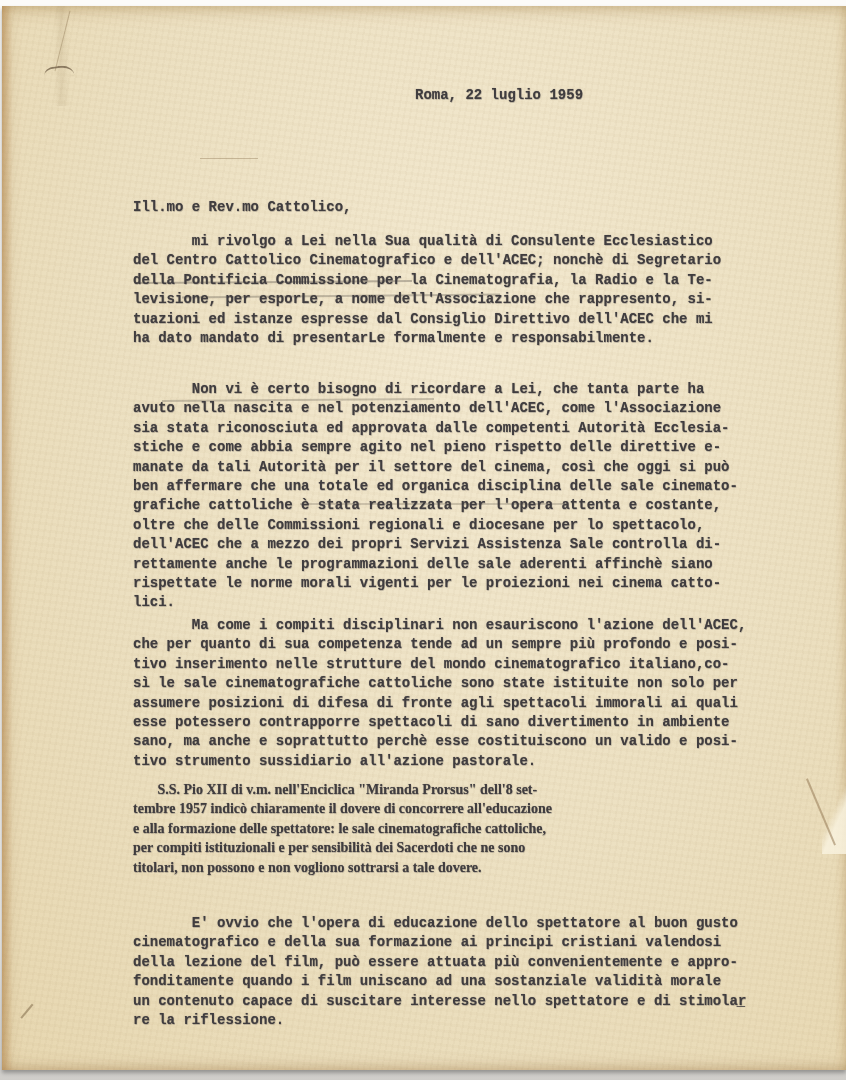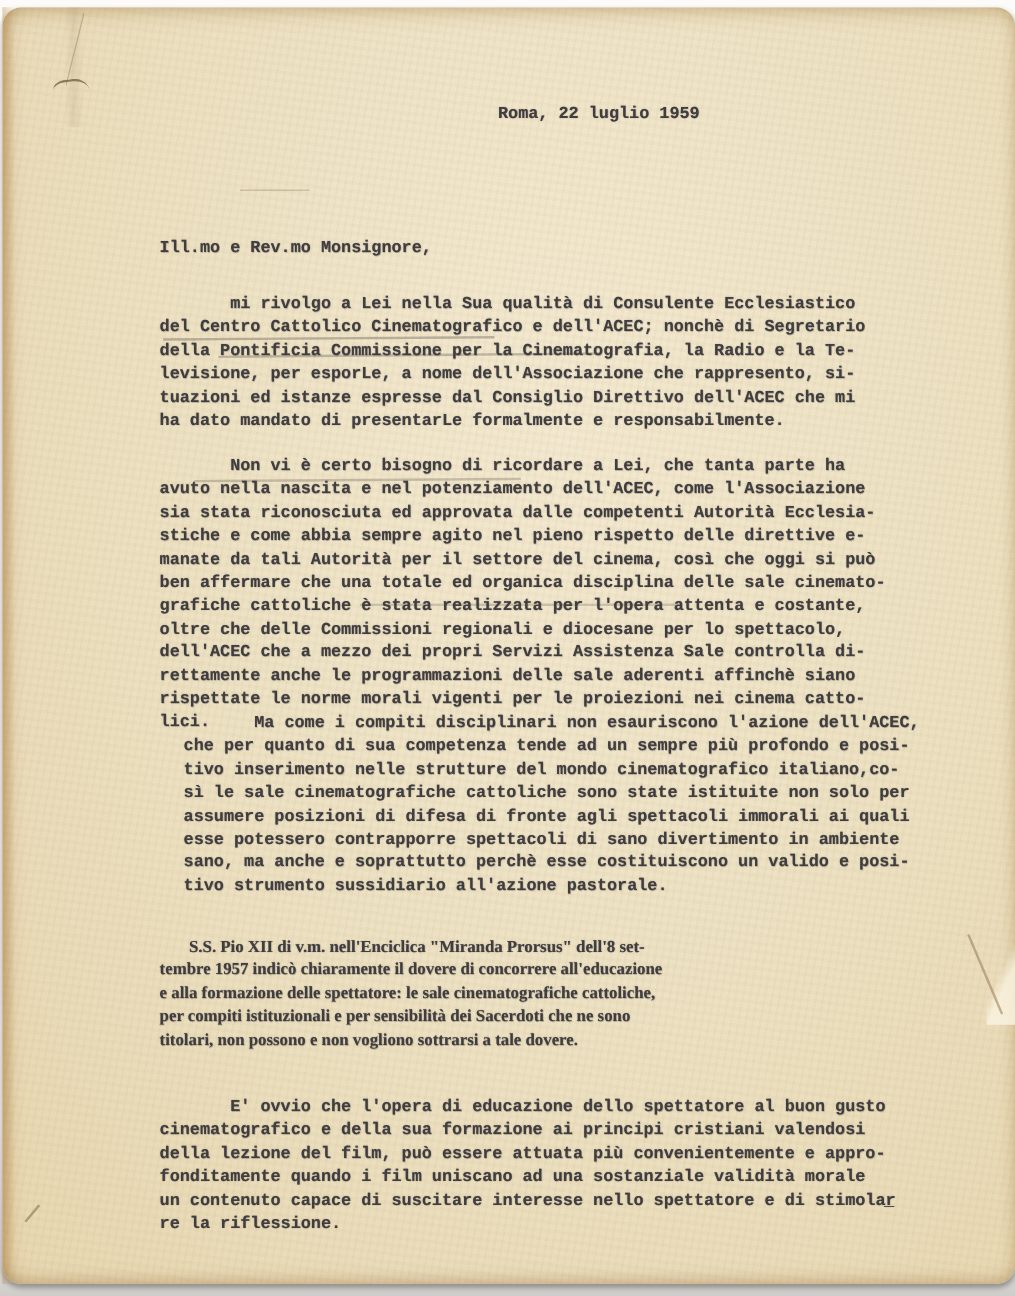--- a/index.html
+++ b/index.html
@@ -15,41 +15,40 @@
     background:
       repeating-linear-gradient(7deg, rgba(155,125,70,0.035) 0 3px, rgba(0,0,0,0) 3px 7px),
       repeating-linear-gradient(-80deg, rgba(120,90,50,0.03) 0 2px, rgba(0,0,0,0) 2px 6px),
       radial-gradient(ellipse at 55% 32%, #f3e9d0 0%, #ece0c1 55%, #e7d7b0 100%);
     box-shadow:
       inset 10px 0 16px -8px rgba(150,105,50,0.45),
       inset -6px 0 12px -6px rgba(160,125,65,0.30),
       inset 0 12px 18px -10px rgba(160,125,65,0.40),
       inset 0 -9px 16px -8px rgba(140,100,55,0.35),
       0 3px 4px rgba(70,70,70,0.45);
-    border-radius: 16px;
   }
   .left-strip{
     position:absolute;left:0;top:0;width:10px;height:100%;
     background:linear-gradient(90deg, rgba(186,140,80,0.40), rgba(186,140,80,0.0));
   }
   .txt{
     position:absolute;
     font-size:14px;line-height:19.4px;
     font-weight:700;
     color:#403d3f;
     text-shadow:0 0 1px rgba(64,61,63,0.55), 0.5px 0.5px 0 rgba(64,61,63,0.22);
     white-space:pre;
     margin:0;
     filter:blur(0.15px);
   }
   .dateline{left:413px;top:80px;}
   .salutation{left:131px;top:192px;}
-  .p1{left:131px;top:239px;}
+  .p1{left:131px;top:226px;}
   .p2{left:131px;top:374px;}
-  .p3{left:131px;top:588px;margin-left:20px;}
+  .p3{left:131px;top:610px;}
   .p4{left:131px;top:774px;font-family:Liberation Serif, serif;}
   .p5{left:131px;top:908px;}
   .mark{position:absolute;pointer-events:none;}
   .squiggle{
     left:42px;top:60px;width:30px;height:9px;
     border-top:2px solid rgba(110,92,70,0.75);
     border-radius:50% 60% 0 0 / 100% 140% 0 0;
     transform:rotate(-6deg);
   }
   .faint-line-1{left:198px;top:152px;width:58px;height:1px;background:rgba(150,128,95,0.45);}
@@ -97,21 +96,21 @@
     <div class="mark faint-line-1"></div>
     <div class="mark strike-a"></div>
     <div class="mark strike-b"></div>
     <div class="mark strike-c"></div>
     <div class="mark strike-d"></div>
     <div class="mark fold-right-light"></div>
     <div class="mark fold-right-line"></div>
     <div class="mark mark-bottom-left"></div>
 
     <div class="txt dateline">Roma, 22 luglio 1959</div>
-    <div class="txt salutation">Ill.mo e Rev.mo Monsignore,</div>
+    <div class="txt salutation">Ill.mo e Rev.mo Cattolico,</div>
     <p class="txt p1">       mi rivolgo a Lei nella Sua qualità di Consulente Ecclesiastico
 del Centro Cattolico Cinematografico e dell'ACEC; nonchè di Segretario
 della Pontificia Commissione per la Cinematografia, la Radio e la Te-
 levisione, per esporLe, a nome dell'Associazione che rappresento, si-
 tuazioni ed istanze espresse dal Consiglio Direttivo dell'ACEC che mi
 ha dato mandato di presentarLe formalmente e responsabilmente.</p>
     <p class="txt p2">       Non vi è certo bisogno di ricordare a Lei, che tanta parte ha
 avuto nella nascita e nel potenziamento dell'ACEC, come l'Associazione
 sia stata riconosciuta ed approvata dalle competenti Autorità Ecclesia-
 stiche e come abbia sempre agito nel pieno rispetto delle direttive e-

